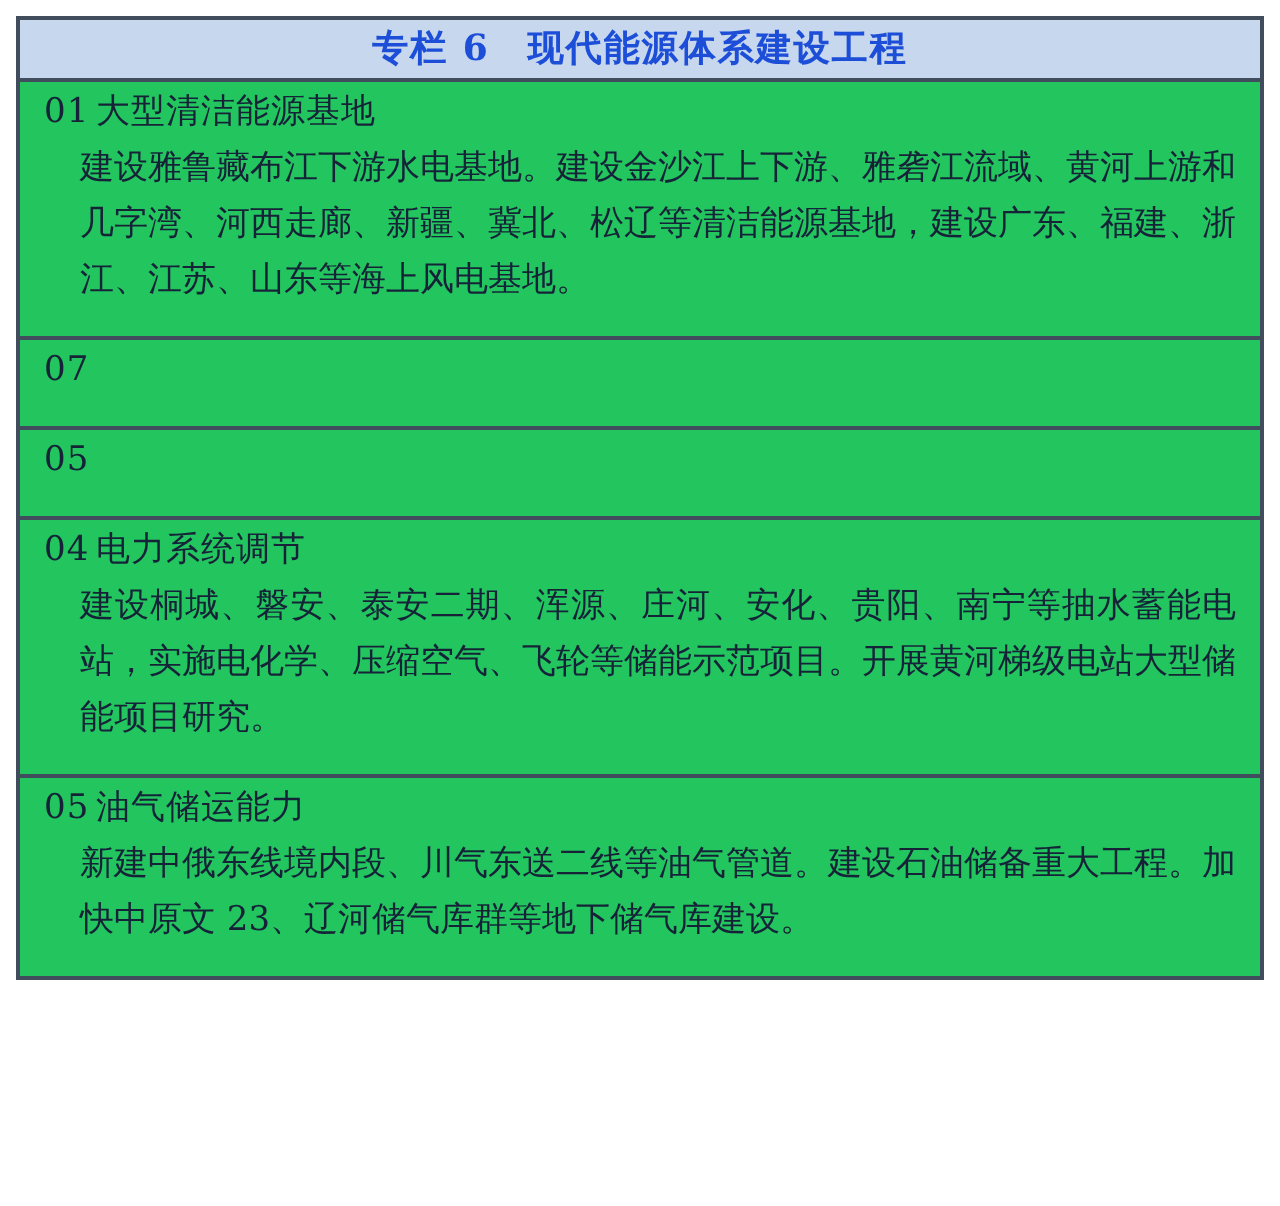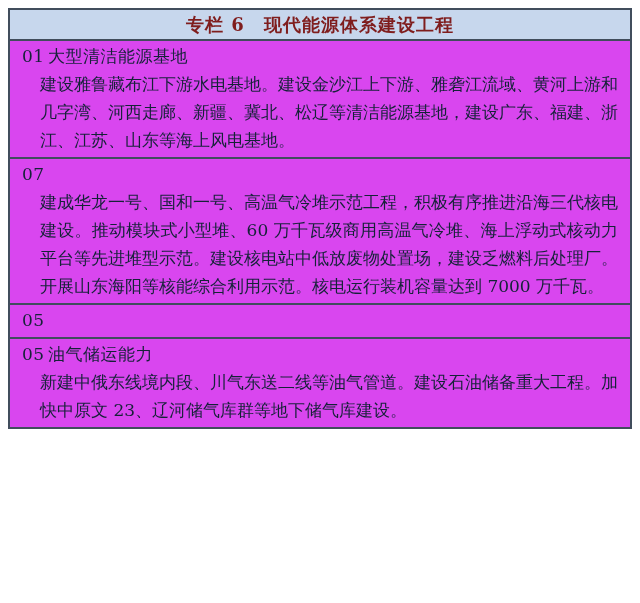--- a/index.html
+++ b/index.html
@@ -20,26 +20,26 @@
     color: #152238;
   }
   .title-row {
     background: #c7d7ed;
     border-bottom: 2px solid #414d5c;
     text-align: center;
     font-weight: bold;
     font-size: 18px;
     line-height: 29px;
     letter-spacing: 1px;
-    color: #7f1d1d;
+    color: #1d4ed8;
   }
   .section {
-    background: #d946ef;
+    background: #22c55e;
     border-bottom: 2px solid #414d5c;
-    padding: 1px 12px 3px 12px;
+    padding: 1px 12px 14px 12px;
   }
   .section:last-child {
     border-bottom: none;
   }
   .head {
     display: flex;
     line-height: 28px;
     font-size: 17px;
   }
   .num {
@@ -70,29 +70,35 @@
       <span class="num">01</span>
       <span class="heading">大型清洁能源基地</span>
     </div>
     <div class="body-text">建设雅鲁藏布江下游水电基地。建设金沙江上下游、雅砻江流域、黄河上游和几字湾、河西走廊、新疆、冀北、松辽等清洁能源基地，建设广东、福建、浙江、江苏、山东等海上风电基地。</div>
   </div>
 
   <div class="section">
     <div class="head">
       <span class="num">07</span>
     </div>
-    <div class="body-text">建成华龙一号、国和一号、高温气冷堆示范工程，积极有序推进沿海三代核电建设。推动模块式小型堆、60 万千瓦级商用高温气冷堆、海上浮动式核动力平台等先进堆型示范。建设核电站中低放废物处置场，建设乏燃料后处理厂。开展山东海阳等核能综合利用示范。核电运行装机容量达到 7000 万千瓦。</div>
   </div>
 
   <div class="section">
     <div class="head">
       <span class="num">05</span>
     </div>
   </div>
 
+  <div class="section">
+    <div class="head">
+      <span class="num">04</span>
+      <span class="heading">电力系统调节</span>
+    </div>
+    <div class="body-text">建设桐城、磐安、泰安二期、浑源、庄河、安化、贵阳、南宁等抽水蓄能电站，实施电化学、压缩空气、飞轮等储能示范项目。开展黄河梯级电站大型储能项目研究。</div>
+  </div>
 
   <div class="section">
     <div class="head">
       <span class="num">05</span>
       <span class="heading">油气储运能力</span>
     </div>
     <div class="body-text">新建中俄东线境内段、川气东送二线等油气管道。建设石油储备重大工程。加快中原文 23、辽河储气库群等地下储气库建设。</div>
   </div>
 
 </div>

